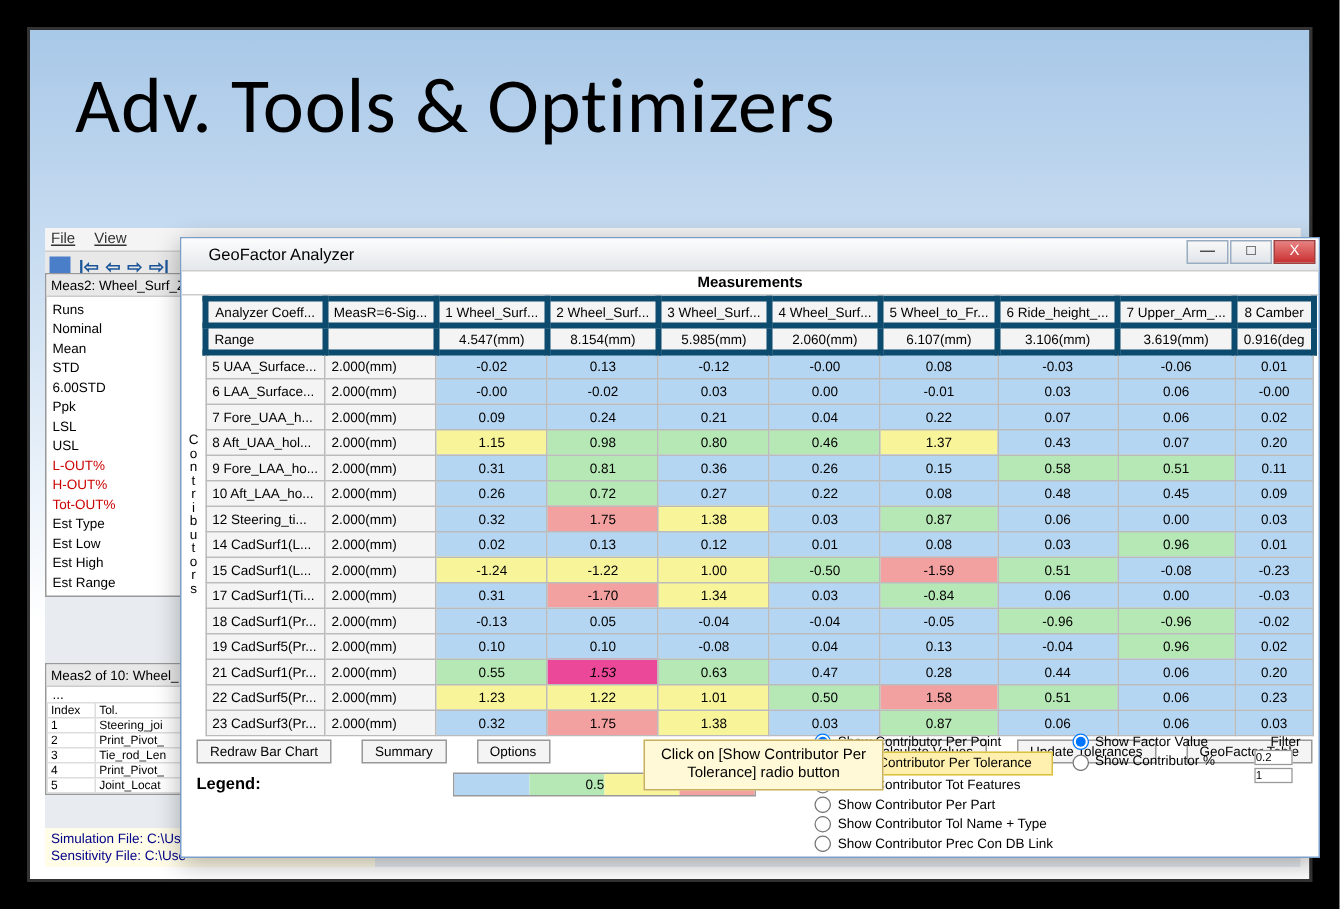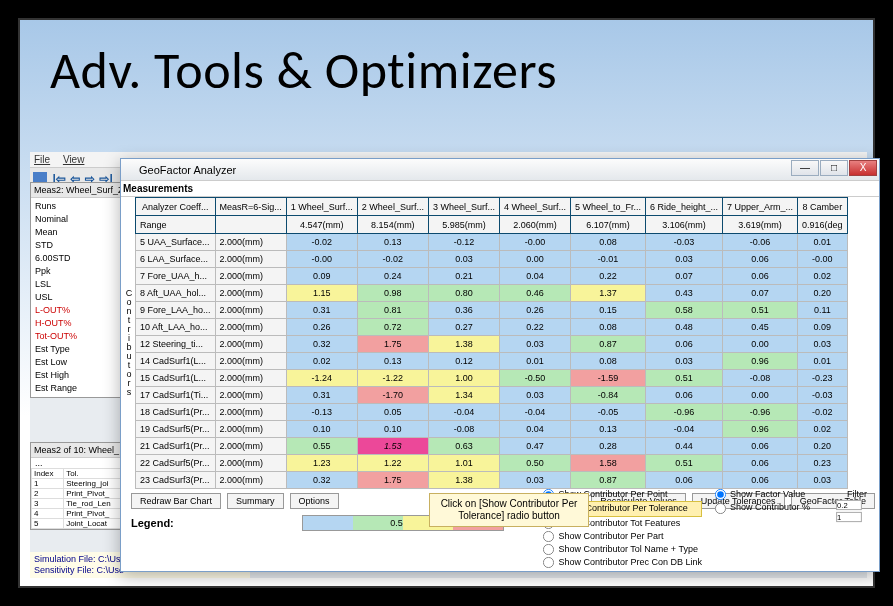--- a/index.html
+++ b/index.html
@@ -21,34 +21,34 @@
 .blue-txt { color: #008; }
 .sidebar2 { position: absolute; left: 0; top: 290px; width: 100px; background: #fff; border: 1px solid #999; font-size: 9px; }
 .sidebar2 table { border-collapse: collapse; width: 100%; }
 .sidebar2 th, .sidebar2 td { border: 1px solid #ddd; padding: 0 2px; font-size: 8px; text-align: left; font-weight: normal; white-space: nowrap; overflow: hidden; }
 .sim-info { position: absolute; left: 0; bottom: 0; font-size: 9px; background: #fffce8; padding: 2px 4px; width: 220px; line-height: 11px; }
 .dialog { position: absolute; left: 100px; top: 138px; width: 760px; height: 414px; background: #fff; border: 1px solid #7a9ec8; box-shadow: 0 4px 16px rgba(0,0,0,0.3); }
 .dialog-titlebar { background: linear-gradient(180deg, #fcfcfc 0%, #e4e8ec 100%); height: 22px; display: flex; align-items: center; padding: 0 18px; border-bottom: 1px solid #ccc; font-size: 11px; }
 .win-btns { position: absolute; right: 2px; top: 1px; display: flex; }
 .win-btn { width: 28px; height: 16px; border: 1px solid #9aacbf; margin-left: 1px; font-size: 10px; text-align: center; line-height: 14px; background: linear-gradient(#f8f8f8,#e0e4ea); cursor: pointer; }
 .win-close { background: linear-gradient(#e88080,#c83030); color: #fff; border-color: #a04040; }
-.meas-header { text-align: left; font-size: 10px; font-weight: bold; padding: 2px; border-bottom: 1px solid #ccc; }
+.meas-header { text-align: center; font-size: 10px; font-weight: bold; padding: 2px; border-bottom: 1px solid #ccc; }
 .grid-wrap { overflow: hidden; }
 .grid { border-collapse: collapse; font-size: 9px; }
-.grid th { background: #f4f4f4; border: 1px solid #0c4a6e; padding: 1px 4px; font-weight: normal; text-align: center; white-space: nowrap; height: 18px; }
+.grid th { background: #f4f4f4; border: 4px solid #0c4a6e; padding: 1px 4px; font-weight: normal; text-align: center; white-space: nowrap; height: 18px; }
 .grid td { border: 1px solid #bbb; padding: 2px 4px; text-align: center; white-space: nowrap; height: 17px; }
 .row-header { background: #f4f4f4 !important; text-align: left !important; padding-left: 4px; }
 .rot-label { position: absolute; left: 2px; top: 130px; width: 12px; font-size: 9px; line-height: 9px; text-align: center; }
 .c-blue { background: #b5d6f2; }
 .c-yellow { background: #f8f49a; }
 .c-lgreen { background: #b6e8b6; }
 .c-orange { background: #ec4899; font-style: italic; }
 .c-pink { background: #f2a0a0; }
 .bottom-bar { position: absolute; bottom: 2px; left: 10px; right: 4px; height: 76px; font-size: 10px; }
-.btn-row { display: flex; gap: 6px; margin-bottom: 4px; align-items: center; }
+.btn-row { display: flex; gap: 20px; margin-bottom: 4px; align-items: center; }
 .small-btn { background: #f4f4f4; border: 1px solid #999; padding: 2px 8px; font-size: 9px; cursor: pointer; }
 .callout { position: absolute; left: 308px; bottom: 44px; width: 160px; background: #fff9d8; border: 1px solid #c8b060; padding: 4px 6px; font-size: 10px; text-align: center; line-height: 12px; z-index: 5; }
 .legend-box { display: flex; align-items: center; gap: 4px; margin-top: 6px; }
 .legend-label { font-weight: bold; font-size: 11px; margin-right: 20px; }
 .legend-grad { display: flex; border: 1px solid #999; }
 .legend-grad div { width: 50px; height: 14px; font-size: 9px; text-align: right; padding-left: 2px; line-height: 14px; }
 .radio-groups { position: absolute; right: 8px; bottom: 0; display: flex; gap: 12px; font-size: 9px; }
 .radio-col label { display: block; white-space: nowrap; line-height: 12px; cursor: pointer; }
 .radio-col input { margin: 0 3px 0 0; transform: scale(0.85); vertical-align: middle; }
 .hl-radio { background: #fff0b0; border: 1px solid #d8c040; padding: 0 1px; }

